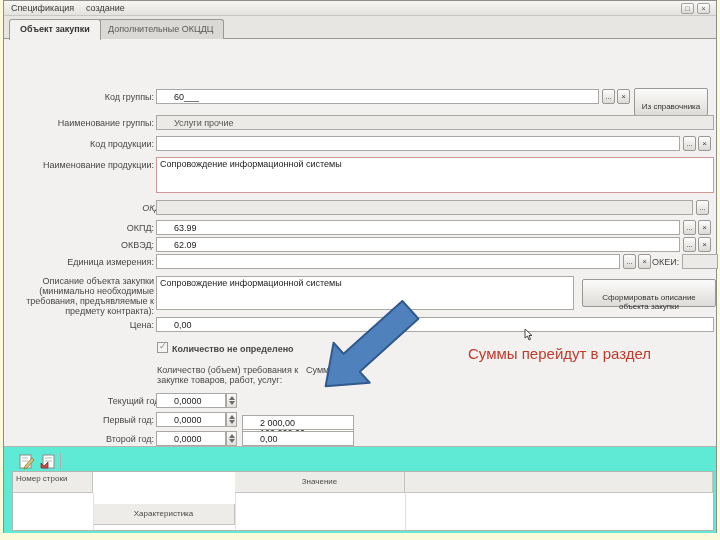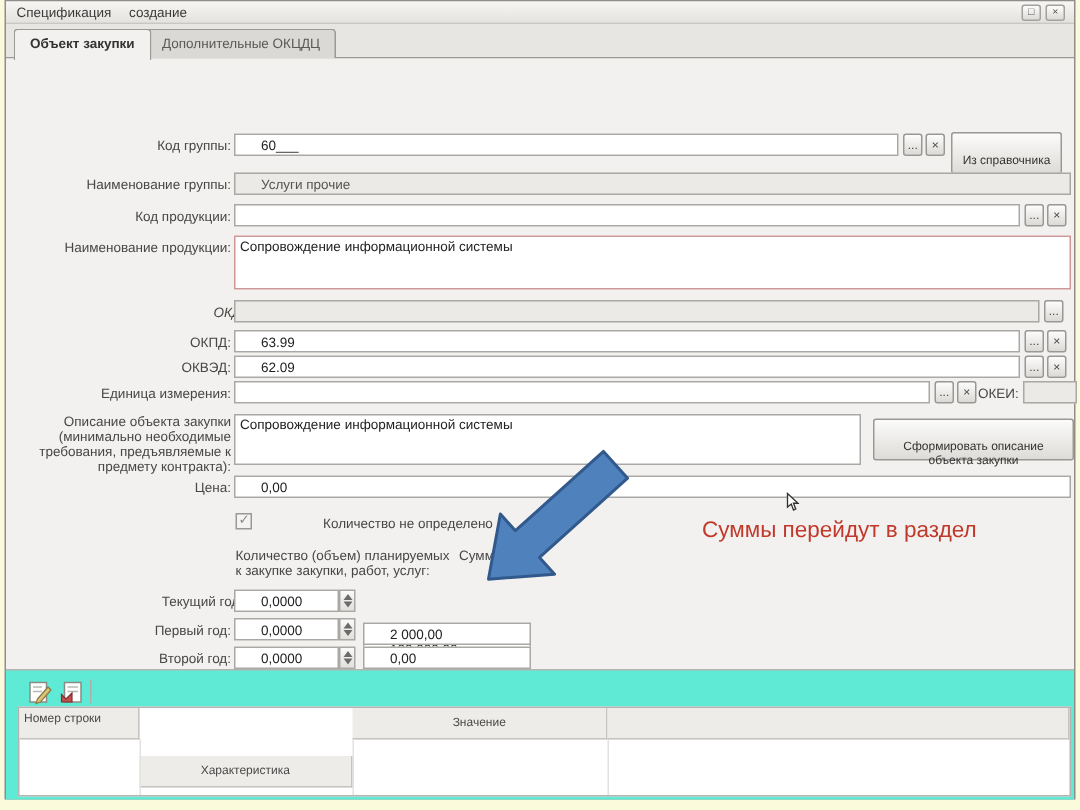--- a/index.html
+++ b/index.html
@@ -147,23 +147,23 @@
     <input class="inp ro" style="left: 678px; top: 215px; width: 30px;" readonly="" value="">
 
     <div class="lbl" style="left:8px; top:237px; width:142px;">Описание объекта закупки (минимально необходимые требования, предъявляемые к предмету контракта):</div>
     <textarea class="ta" style="left: 152px; top: 237px; width: 418px; height: 34px;">Сопровождение информационной системы</textarea>
     <button class="pushbtn" style="left:578px; top:240px; width:134px;">Сформировать описание объекта закупки</button>
 
     <div class="lbl" style="left:8px; top:281px; width:142px;">Цена:</div>
     <input class="inp" style="left: 152px; top: 278px; width: 558px;" value="0,00">
 
     <div class="chk" style="left:153px; top:303px;"></div>
-    <div class="lbl" style="left:168px; top:305px; width:200px; text-align:center;">Количество не определено</div>
-
-    <div class="lbl" style="left:153px; top:326px; width:145px; text-align:left;">Количество (объем) планируемых к закупке закупки, работ, услуг:</div>
+    <div class="lbl" style="left:168px; top:305px; width:200px; text-align:left;font-weight:bold;">Количество не определено</div>
+
+    <div class="lbl" style="left:153px; top:326px; width:145px; text-align:left;">Количество (объем) требования к закупке товаров, работ, услуг:</div>
     <div class="lbl" style="left:302px; top:326px; width:60px; text-align:left;">Сумма:</div>
 
     <div class="lbl" style="left:16px; top:357px; width:142px;">Текущий год:</div>
     <input class="inp" style="left: 152px; top: 354px; width: 70px;" value="0,0000">
     <div class="spin" style="left:222px; top:354px;">
         <div class="up"></div>
         <div class="dn"></div>
       </div>
     <input class="inp" style="left: 238px; top: 354px; width: 112px; margin-top: 32px;" value="100 000,00">
 

